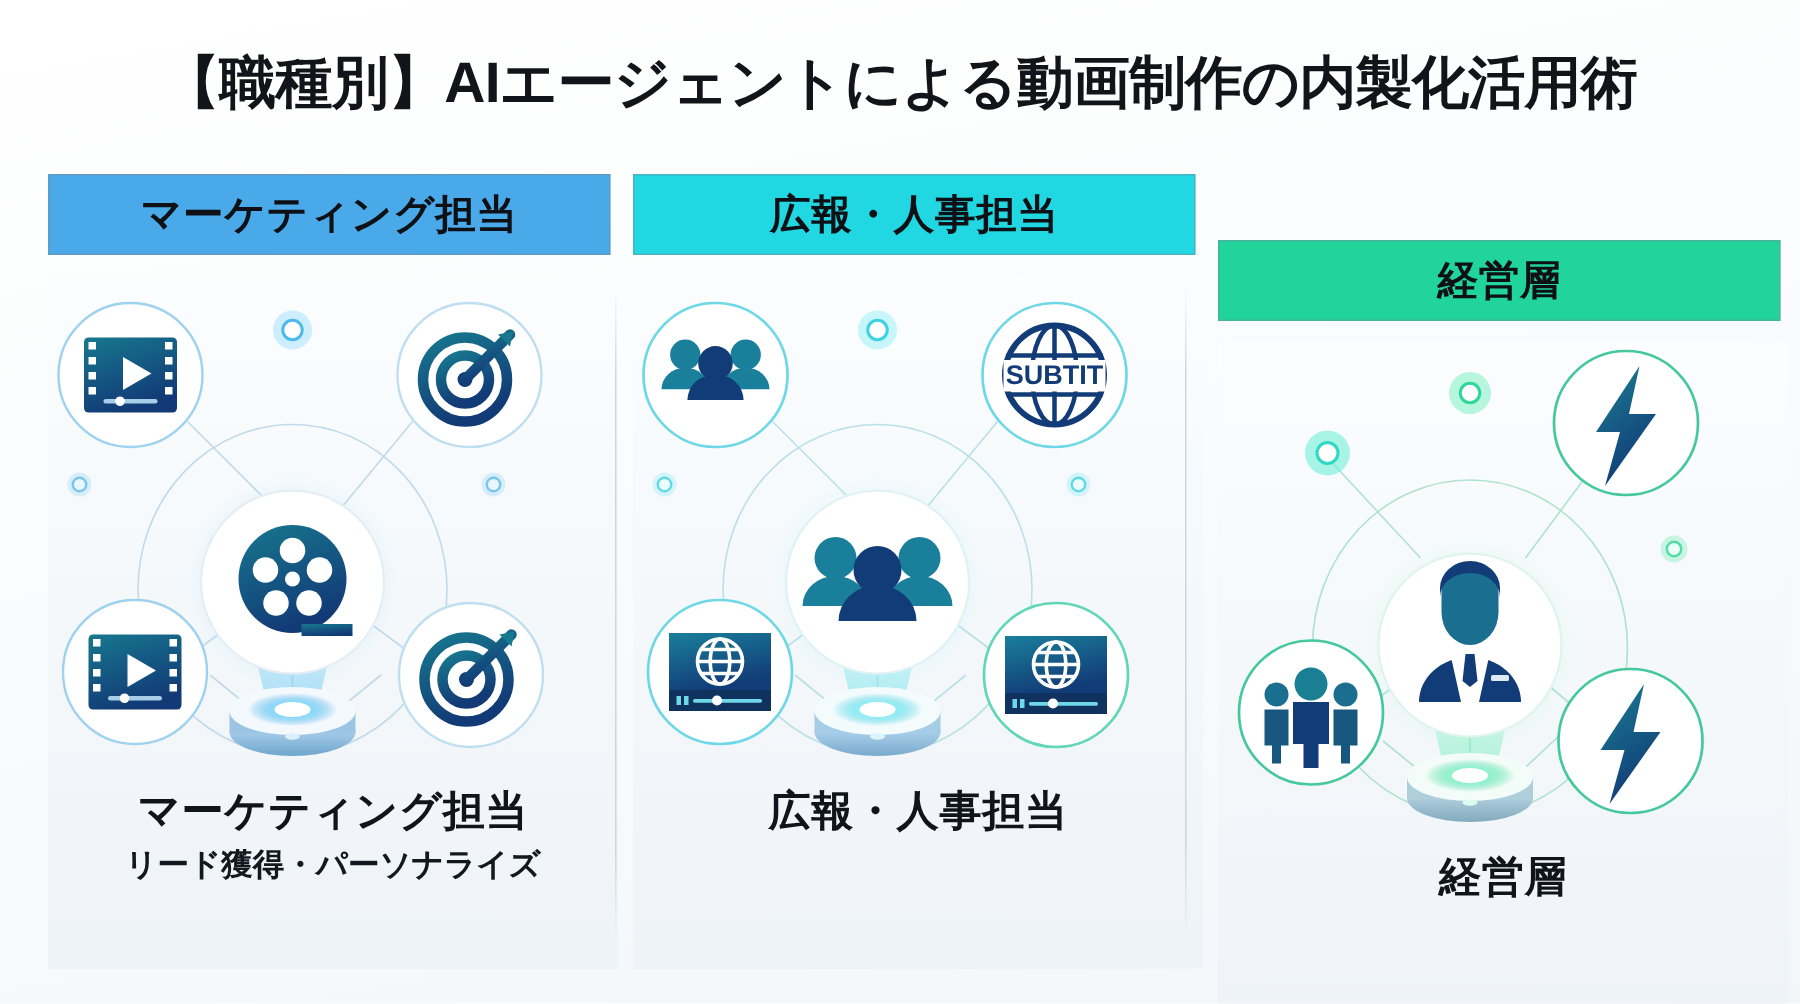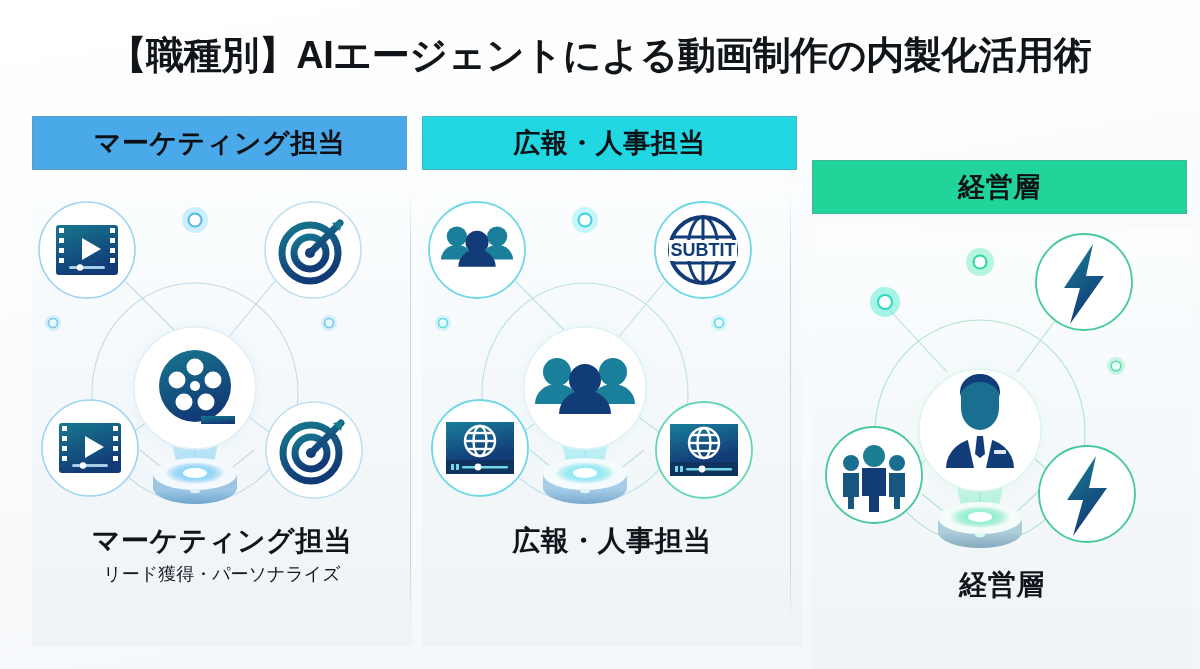--- a/index.html
+++ b/index.html
@@ -77,21 +77,21 @@
   
   .caption{
     position:relative;z-index:3;
     width:100%;text-align:center;margin-top:6px;
   }
   .cap-main{
     font-size:28px;font-weight:bold;color:#10151b;letter-spacing:0.5px;
     line-height:1.2;
   }
   .cap-sub{
-    font-size:18px;font-weight:normal;color:#121820;letter-spacing:0px;
+    font-size:21px;font-weight:bold;color:#121820;letter-spacing:0px;
     margin-top:6px;line-height:1.2;
   }
 </style>
 </head>
 <body>
 
 <div class="slide">
 
   <div class="title">【職種別】AIエージェントによる動画制作の内製化活用術</div>
 

